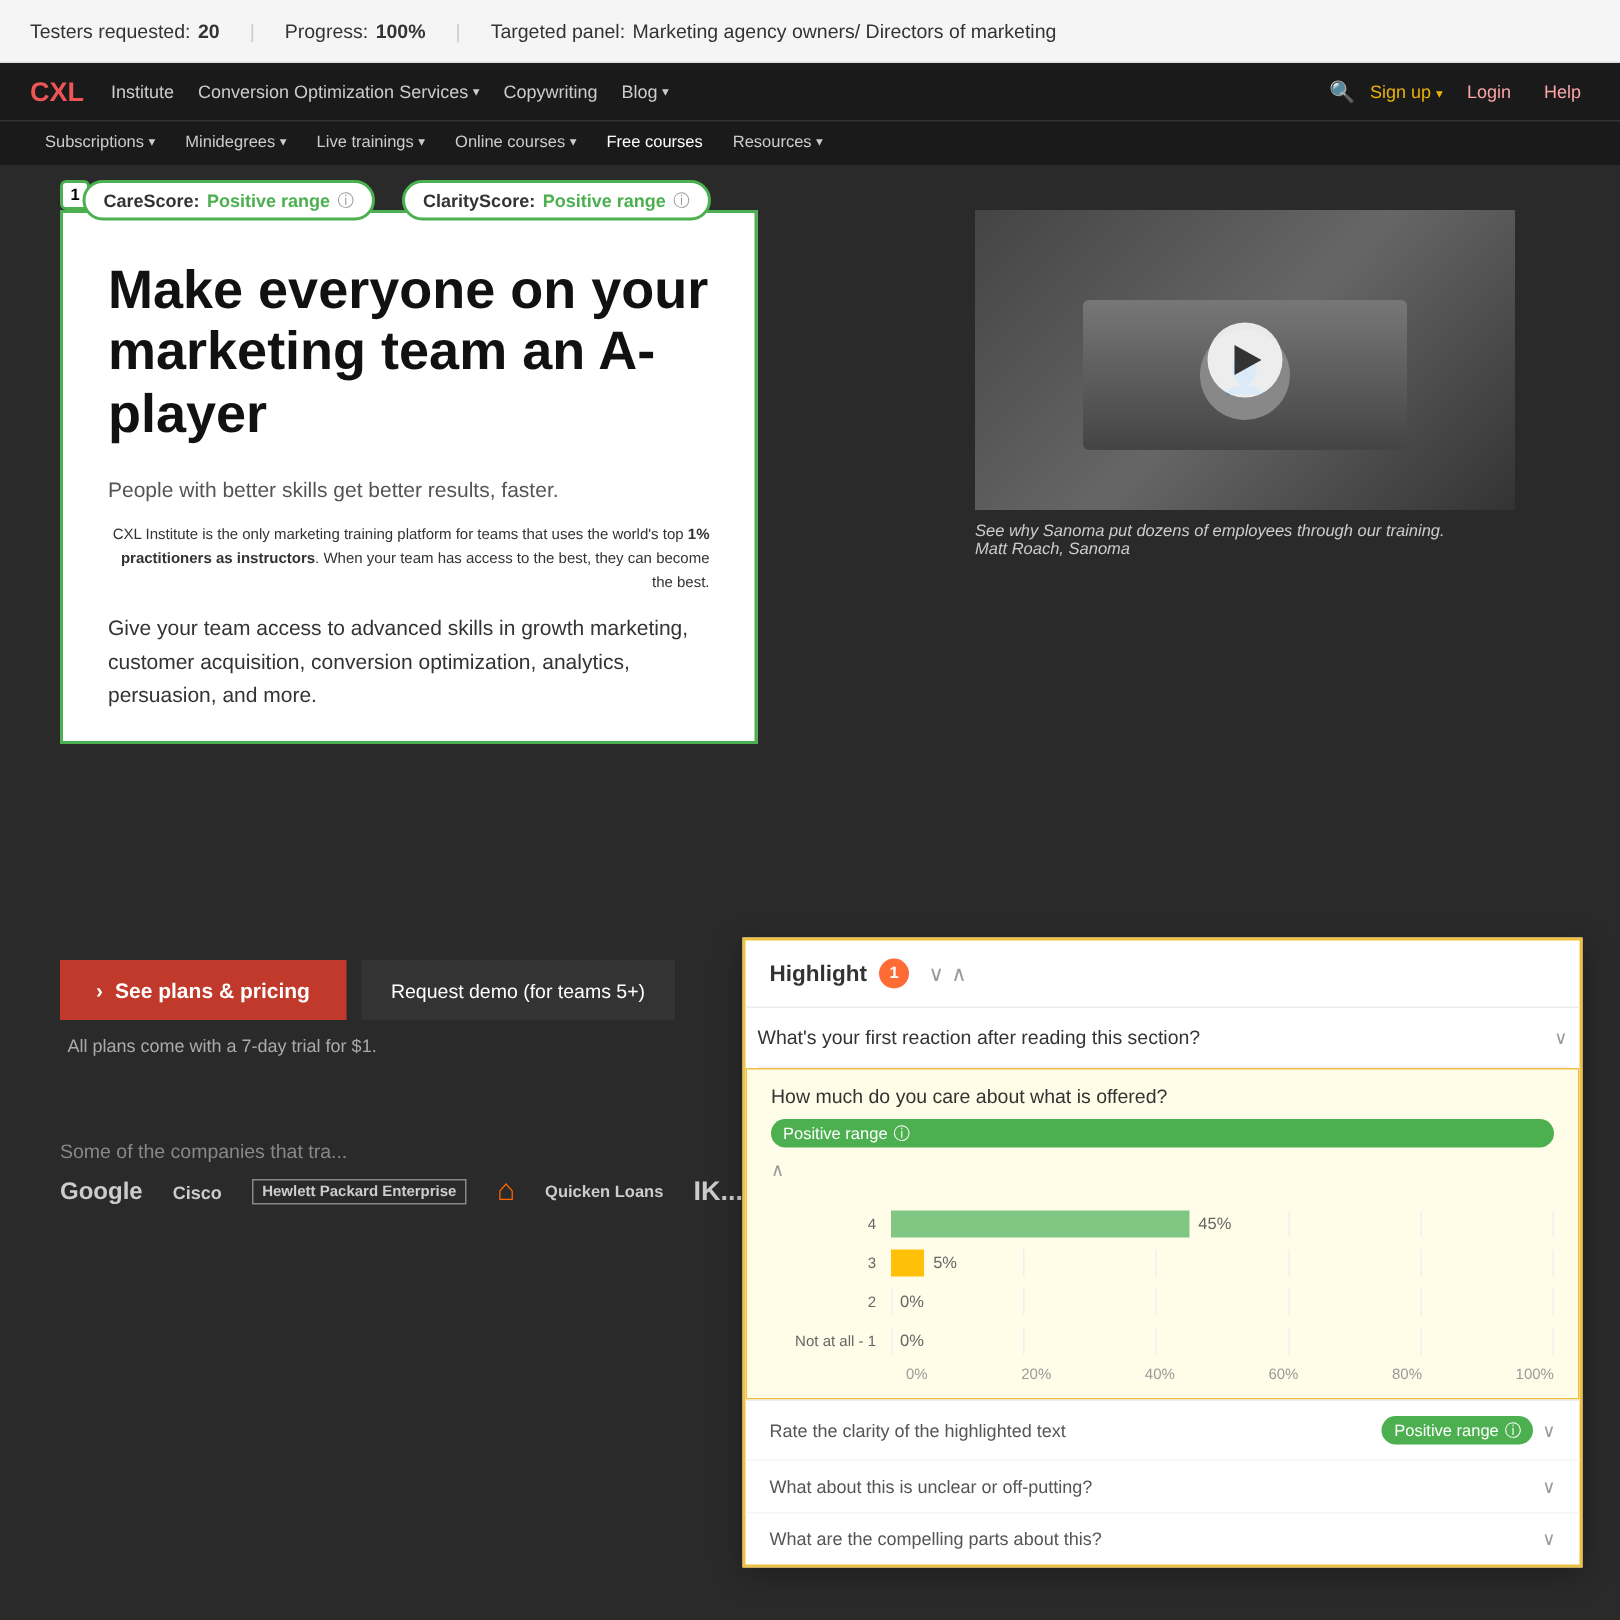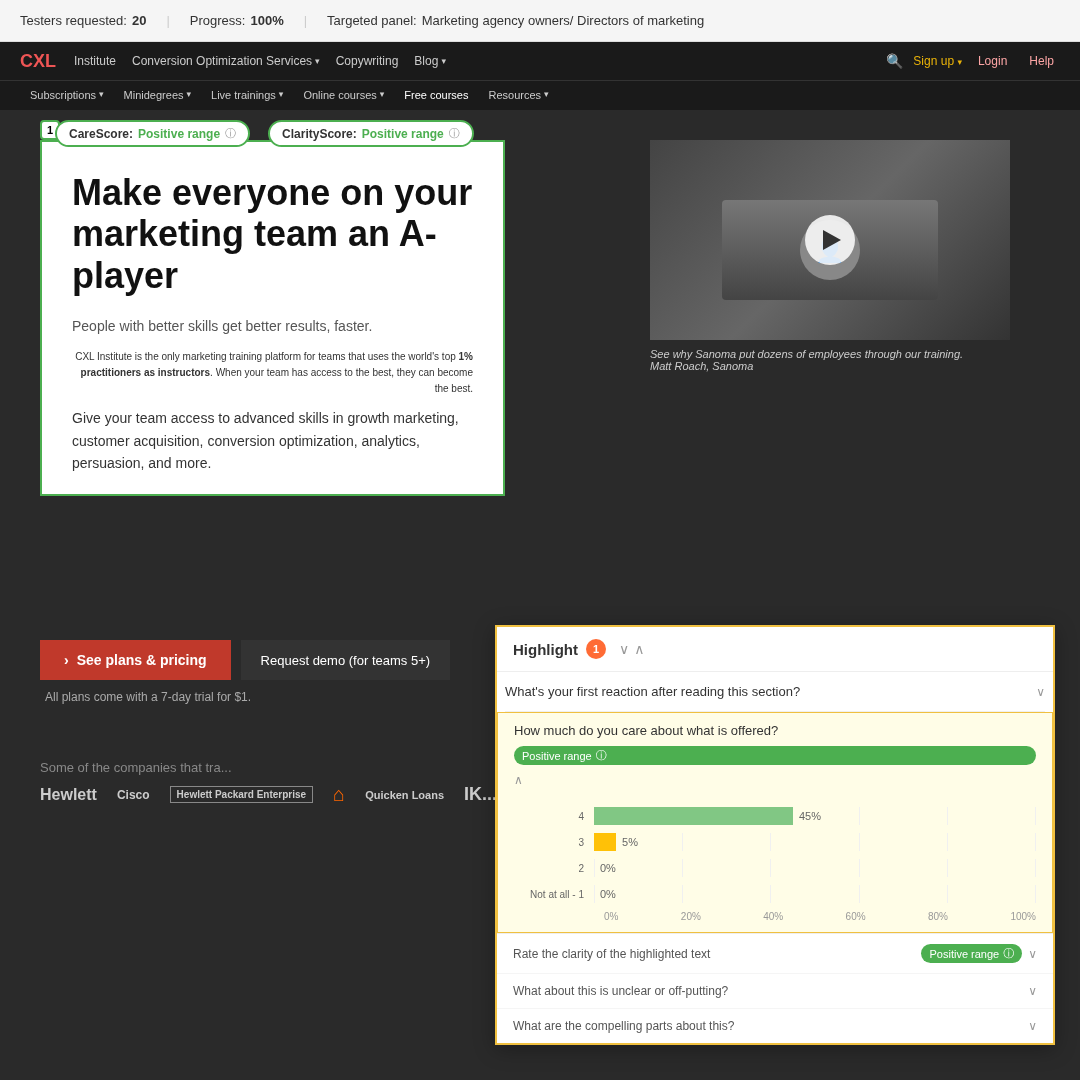--- a/index.html
+++ b/index.html
@@ -489,21 +489,21 @@
       <button class="btn-secondary">
         <span>Request demo (for teams 5+)</span>
       </button>
     </div>
     <div class="trial-text">All plans come with a 7-day trial for $1.</div>
   </div>
 
   <div class="companies-section">
     <div>Some of the companies that tra...</div>
     <div class="companies-logos">
-      <span class="company-logo">Hewlett</span>
+      <span class="company-logo">Google</span>
       <span class="company-logo" style="font-size:12px;">Cisco</span>
       <span class="company-logo" style="font-size:10px;border:1px solid #888;padding:2px 6px;">Hewlett Packard Enterprise</span>
       <span class="company-logo" style="font-size:20px;color:#f60;">⌂</span>
       <span class="company-logo" style="font-size:11px;">Quicken Loans</span>
       <span class="company-logo" style="font-size:18px;font-weight:bold;">IK...</span>
     </div>
   </div>
 
   <div class="highlight-panel">
     <div class="highlight-header">

